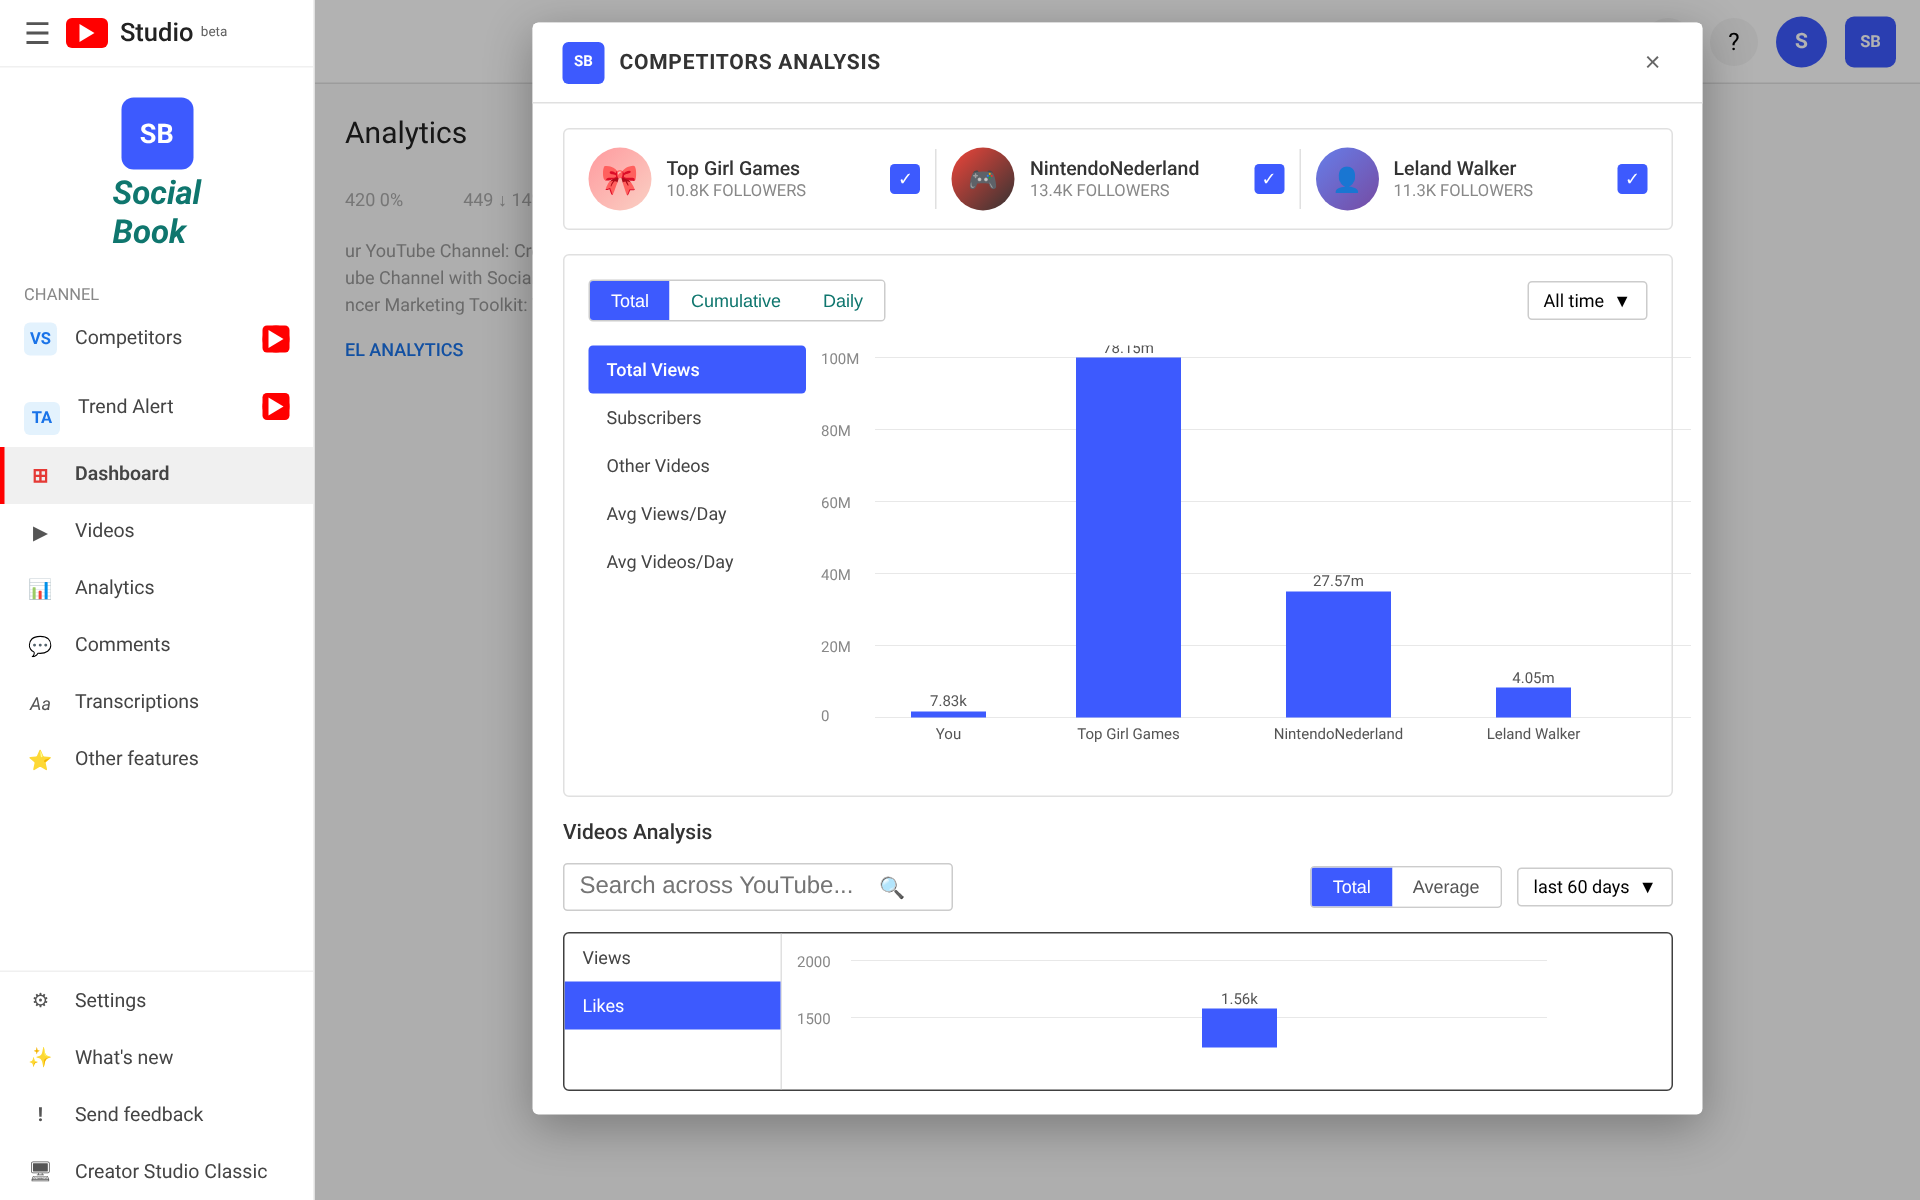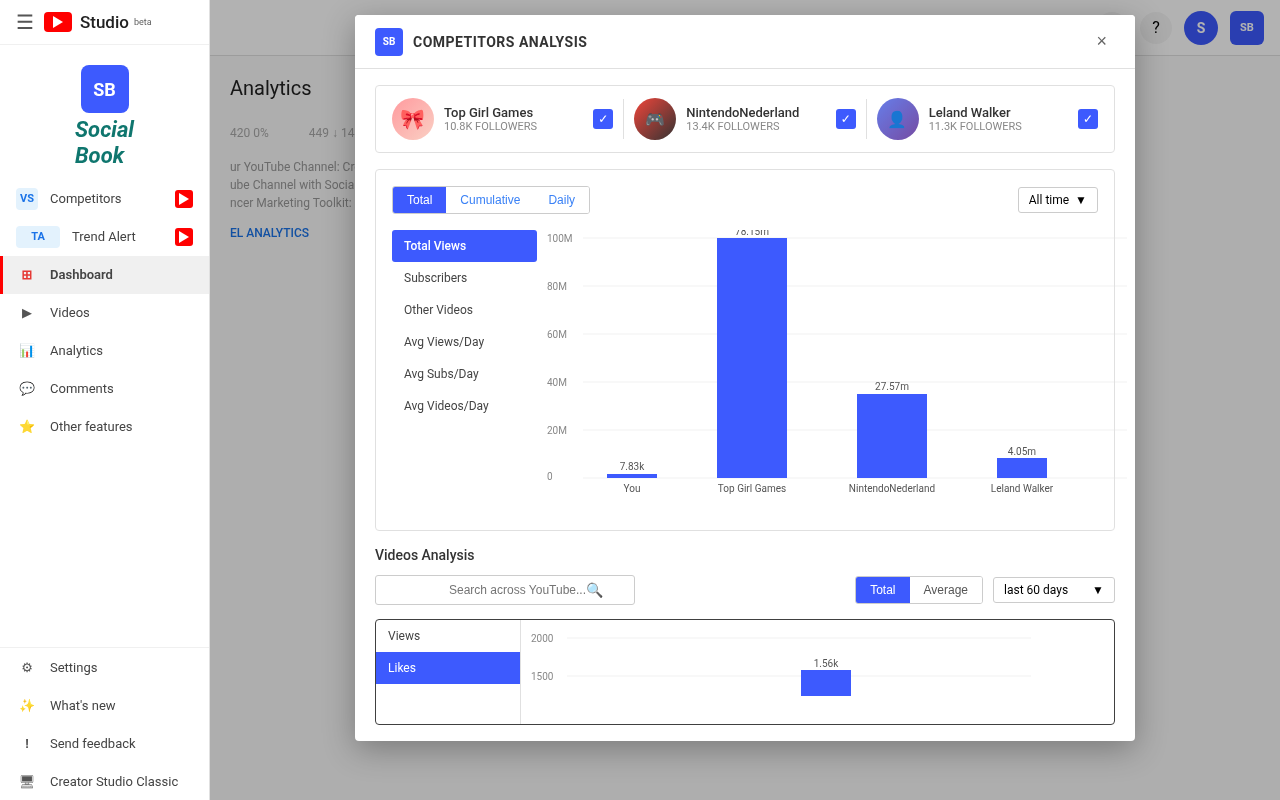--- a/index.html
+++ b/index.html
@@ -123,21 +123,21 @@
       width: 20px; height: 20px; background: #3d5afe; border-radius: 3px;
       display: flex; align-items: center; justify-content: center; margin-left: 8px;
     }
     .competitor-check::after { content: '✓'; color: #fff; font-size: 12px; }
     .competitor-divider { width: 1px; background: #e0e0e0; height: 40px; }
 
     
     .chart-section { border: 1px solid #e0e0e0; border-radius: 4px; padding: 16px; margin-bottom: 16px; }
     .chart-tabs-row { display: flex; align-items: center; justify-content: space-between; margin-bottom: 16px; }
     .chart-tabs { display: flex; border: 1px solid #ccc; border-radius: 3px; overflow: hidden; }
-    .chart-tab { padding: 6px 14px; font-size: 12px; cursor: pointer; color: #3b82f6; background: #fff; border: none; }
+    .chart-tab { padding: 6px 14px; font-size: 12px; cursor: pointer; color: #0f766e; background: #fff; border: none; }
     .chart-tab.active { background: #3d5afe; color: #fff; }
     .time-select {
       border: 1px solid #ccc; border-radius: 3px; padding: 5px 10px;
       font-size: 12px; background: #fff; cursor: pointer; display: flex; align-items: center; gap: 6px;
     }
 
     .chart-container { display: flex; gap: 0; }
     .chart-metrics {
       width: 145px; flex-shrink: 0;
     }
@@ -153,21 +153,21 @@
     .videos-title { font-size: 14px; font-weight: 500; color: #333; margin-bottom: 12px; }
     .videos-controls { display: flex; align-items: center; gap: 10px; margin-bottom: 14px; }
     .search-box {
       display: flex; align-items: center; border: 1px solid #ccc; border-radius: 3px;
       padding: 6px 10px; background: #fff; flex: 0 0 260px;
     }
     .search-box input { border: none; outline: none; font-size: 12px; color: #555; width: 200px; background: transparent; }
     .view-tabs { display: flex; border: 1px solid #ccc; border-radius: 3px; overflow: hidden; margin-left: auto; }
     .view-tab { padding: 6px 14px; font-size: 12px; cursor: pointer; color: #555; background: #fff; border: none; }
     .view-tab.active { background: #3d5afe; color: #fff; }
-    .days-select { border: 1px solid #ccc; border-radius: 3px; padding: 5px 10px; font-size: 12px; background: #fff; cursor: pointer; display: flex; align-items: center; gap: 24px; }
+    .days-select { border: 1px solid #ccc; border-radius: 3px; padding: 5px 10px; font-size: 12px; background: #fff; cursor: pointer; display: flex; align-items: center; gap: 6px; }
 
     .videos-chart-section { border: 1px solid #404040; border-radius: 4px; padding: 0; overflow: hidden; }
     .videos-metrics { display: flex; }
     .video-metric-list { width: 145px; flex-shrink: 0; border-right: 1px solid #e0e0e0; }
     .video-metric-item { padding: 9px 12px; cursor: pointer; font-size: 12px; color: #444; }
     .video-metric-item.active { background: #3d5afe; color: #fff; }
     .videos-bar-area { flex: 1; padding: 10px; }
 
     
     .avatar-tgg { background: linear-gradient(135deg, #ff9a9e, #fad0c4); }
@@ -212,31 +212,32 @@
       <span style="font-size:17px;font-weight:500;color:#222;margin-left:4px">Studio</span>
         <sup class="yt-beta">beta</sup>
     </div>
   </div>
 
   <div class="logo-section">
     <div class="sb-logo-icon">SB</div>
     <div class="sb-logo-text">Social<br>Book</div>
   </div>
 
+  <div class="channel-label">Channel</div>
 
   <div class="nav-item">
     <span class="icon-vs nav-icon">VS</span>
     <span>Competitors</span>
     <div class="nav-badge">
       <div class="yt-icon" style="width:18px;height:18px;border-radius:3px;"></div>
     </div>
   </div>
 
   <div class="nav-item">
-    <span class="nav-icon" style="background:#e3f2fd;border-radius:4px;font-size:11px;color:#1a73e8;font-weight:bold;width:44px;height:22px;display:flex;align-items:center;justify-content:center;">TA</span>
+    <span class="nav-icon" style="background:#e3f2fd;border-radius:4px;font-size:11px;color:#1a73e8;font-weight:bold;width:24px;height:22px;display:flex;align-items:center;justify-content:center;margin-top:15px;">TA</span>
     <span>Trend Alert</span>
     <div class="nav-badge">
       <div class="yt-icon" style="width:18px;height:18px;border-radius:3px;"></div>
     </div>
   </div>
 
   <div class="nav-item active">
     <span class="nav-icon icon-grid">⊞</span>
     <span>Dashboard</span>
   </div>
@@ -249,20 +250,24 @@
   <div class="nav-item">
     <span class="nav-icon icon-bar">📊</span>
     <span>Analytics</span>
   </div>
 
   <div class="nav-item">
     <span class="nav-icon icon-chat">💬</span>
     <span>Comments</span>
   </div>
 
+  <div class="nav-item">
+    <span class="nav-icon icon-caption" style="font-size:12px;font-style:italic;">Aa</span>
+    <span>Transcriptions</span>
+  </div>
 
   <div class="nav-item">
     <span class="nav-icon icon-star">⭐</span>
     <span>Other features</span>
   </div>
 
   <div class="sidebar-bottom">
     <div class="nav-item">
       <span class="nav-icon icon-gear">⚙</span>
       <span>Settings</span>
@@ -369,21 +374,20 @@
             </div>
           </div>
 
           <div class="chart-container">
 
             <div class="chart-metrics">
               <div class="metric-item active">Total Views</div>
               <div class="metric-item">Subscribers</div>
               <div class="metric-item">Other Videos</div>
               <div class="metric-item">Avg Views/Day</div>
-              <div class="metric-item">Avg Subs/Day</div>
               <div class="metric-item">Avg Videos/Day</div>
             </div>
 
             <div class="bar-chart-area">
               <svg width="580" height="280">
 
                 <text x="0" y="12" font-size="10" fill="#888">100M</text>
                 <text x="0" y="60" font-size="10" fill="#888">80M</text>
                 <text x="0" y="108" font-size="10" fill="#888">60M</text>
                 <text x="0" y="156" font-size="10" fill="#888">40M</text>
@@ -415,21 +419,21 @@
               </svg>
             </div>
           </div>
         </div>
 
         <div class="videos-analysis">
           <div class="videos-title">Videos Analysis</div>
 
           <div class="videos-controls">
             <div class="search-box">
-              <input type="text" placeholder="Search across YouTube..." style="border: none; outline: none; font-size: 12px; color: rgb(85, 85, 85); width: 200px; background: transparent; text-align: right;">
+              <input type="text" placeholder="Search across YouTube..." style="border: none; outline: none; font-size: 16px; color: rgb(85, 85, 85); width: 200px; background: transparent;">
               <span style="color:#888;font-size:14px;">🔍</span>
             </div>
             <div class="view-tabs" style="margin-left:auto;">
               <button class="view-tab active">Total</button>
               <button class="view-tab">Average</button>
             </div>
             <div class="days-select">
               <span>last 60 days</span>
               <span>▼</span>
             </div>

